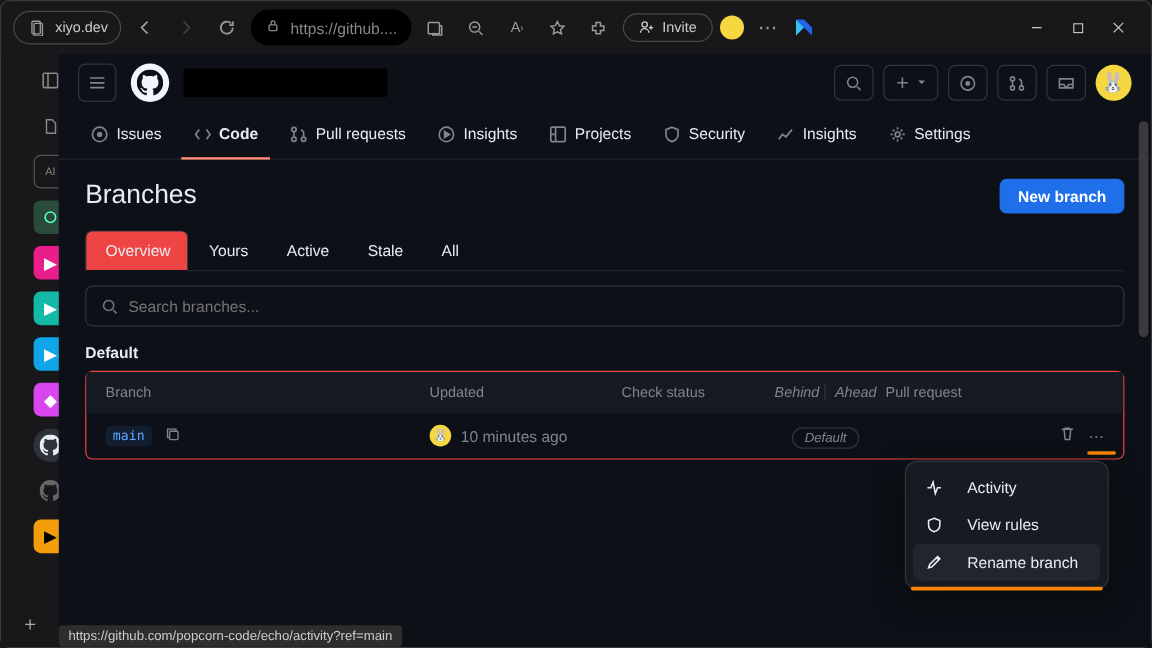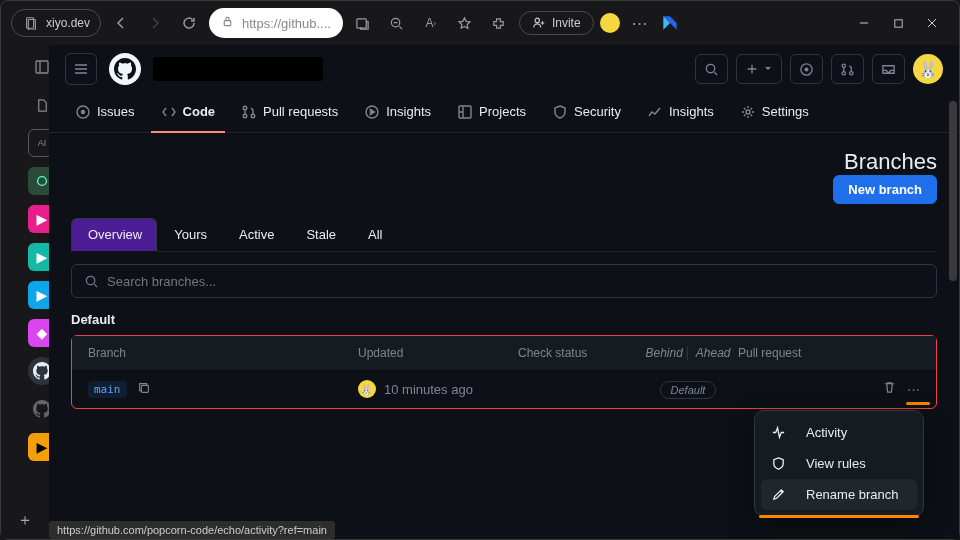--- a/index.html
+++ b/index.html
@@ -2,21 +2,21 @@
 <html><head>
 <meta charset="utf-8">
 <style>
 * { margin:0; padding:0; box-sizing:border-box; font-family:-apple-system,BlinkMacSystemFont,"Segoe UI",Helvetica,Arial,sans-serif; }
 body { background:#18181a; width:960px; height:540px; overflow:hidden; color:#e6edf3; }
 .window { width:960px; height:540px; border:1px solid #3a3a3a; border-radius:8px; display:flex; flex-direction:column; position:relative; }
 .titlebar { height:44px; display:flex; align-items:center; padding:0 10px; gap:6px; }
 .pill { border:1px solid #4a4a4a; border-radius:16px; padding:4px 10px; display:flex; align-items:center; gap:6px; font-size:12px; color:#ccc; }
 .tb-icon { width:18px; height:18px; display:flex; align-items:center; justify-content:center; color:#9a9a9a; }
 .tb-btn { width:28px; height:28px; display:flex; align-items:center; justify-content:center; color:#9a9a9a; border-radius:4px; }
-.urlbar { flex:0 0 130px; display:flex; align-items:center; gap:8px; background:#ffffff; border-radius:18px; height:30px; padding:0 12px; color:#888; font-size:13px; }
+.urlbar { flex:0 0 130px; display:flex; align-items:center; gap:8px; background:#000000; border-radius:18px; height:30px; padding:0 12px; color:#888; font-size:13px; }
 .win-controls { margin-left:auto; display:flex; gap:20px; padding-right:10px; }
 .win-controls div { width:14px; height:14px; color:#ccc; display:flex; align-items:center; justify-content:center; }
 .body-row { flex:1; display:flex; min-height:0; }
 .sidebar { width:48px; background:#18181a; display:flex; flex-direction:column; align-items:center; padding-top:8px; gap:10px; }
 .side-ico { width:28px; height:28px; border-radius:6px; display:flex; align-items:center; justify-content:center; color:#888; font-size:14px;margin-left:34px; }
 .side-ico.pink{background:#e91e8c;color:#fff;}
 .side-ico.teal{background:#14b8a6;color:#fff;}
 .side-ico.blue{background:#0ea5e9;color:#fff;}
 .side-ico.mag{background:#d946ef;color:#fff;}
 .side-ico.git{background:#2d333b;color:#e6edf3;border-radius:50%;}
@@ -26,26 +26,26 @@
 .hamb { width:32px; height:32px; border:1px solid #30363d; border-radius:6px; display:flex; align-items:center; justify-content:center; color:#7d8590; }
 .octocat { width:32px; height:32px; background:#f0f6fc; border-radius:50%; display:flex; align-items:center; justify-content:center; color:#0d1117; }
 .gh-actions { margin-left:auto; display:flex; align-items:center; gap:8px; }
 .gh-btn { height:30px; min-width:30px; border:1px solid #30363d; border-radius:6px; display:flex; align-items:center; justify-content:center; color:#7d8590; font-size:14px; padding:0 8px; gap:4px; }
 .avatar { width:30px; height:30px; border-radius:50%; background:#f5d742; display:flex; align-items:center; justify-content:center; font-size:16px; }
 .repo-tabs { display:flex; gap:6px; padding:0 16px; height:40px; align-items:center; border-bottom:1px solid #21262d; font-size:13px; }
 .rtab { display:flex; align-items:center; gap:6px; padding:0 10px; height:40px; color:#e6edf3; border-bottom:2px solid transparent; }
 .rtab.active { font-weight:600; border-bottom-color:#fd8c73; }
 .rtab svg { width:16px; height:16px; color:#7d8590; }
 .page { padding:16px 22px; }
-.page-head { display:flex; align-items:flex-end; justify-content:space-between; margin-bottom:14px;flex-direction:column; }
+.page-head { display:flex; align-items:flex-start; justify-content:space-between; margin-bottom:14px; }
 .page-head h1 { font-size:22px; font-weight:400; }
 .newbranch { background:#1f6feb; border:1px solid #1f6feb; color:#fff; font-size:13px; font-weight:600; padding:6px 14px; border-radius:6px; }
 .btabs { display:flex; border-bottom:1px solid #21262d; gap:2px; margin-bottom:12px; font-size:13px; }
 .btab { padding:8px 14px; color:#e6edf3; border:1px solid transparent; border-radius:6px 6px 0 0; }
-.btab.active { border-color:#30363d; border-bottom-color:#0d1117; background:#4c1d95; margin-bottom:-1px;padding-left:16px; }
+.btab.active { border-color:#30363d; border-bottom-color:#0d1117; background:#ef4444; margin-bottom:-1px;padding-left:16px; }
 .search { border:1px solid #30363d; border-radius:6px; height:34px; display:flex; align-items:center; padding:0 12px; gap:8px; color:#6e7681; margin-bottom:14px; }
 .search input { background:none; border:none; outline:none; color:#e6edf3; flex:1; font-size:13px; }
 .sect-label { font-size:13px; font-weight:600; margin-bottom:8px; }
 .btable { border:1px solid #ef4444; border-radius:6px; overflow:visible; }
 .bhead { display:flex; padding:10px 16px; font-size:12px; color:#7d8590; background:#161b22; }
 .brow { display:flex; align-items:center; padding:10px 16px; font-size:13px; position:relative; }
 .col-branch{flex:0 0 270px; display:flex; align-items:center; gap:10px;}
 .col-upd{flex:0 0 160px; display:flex; align-items:center; gap:8px; color:#7d8590;}
 .col-check{flex:0 0 120px;}
 .col-ba{flex:0 0 100px; text-align:center;font-style:italic;}

